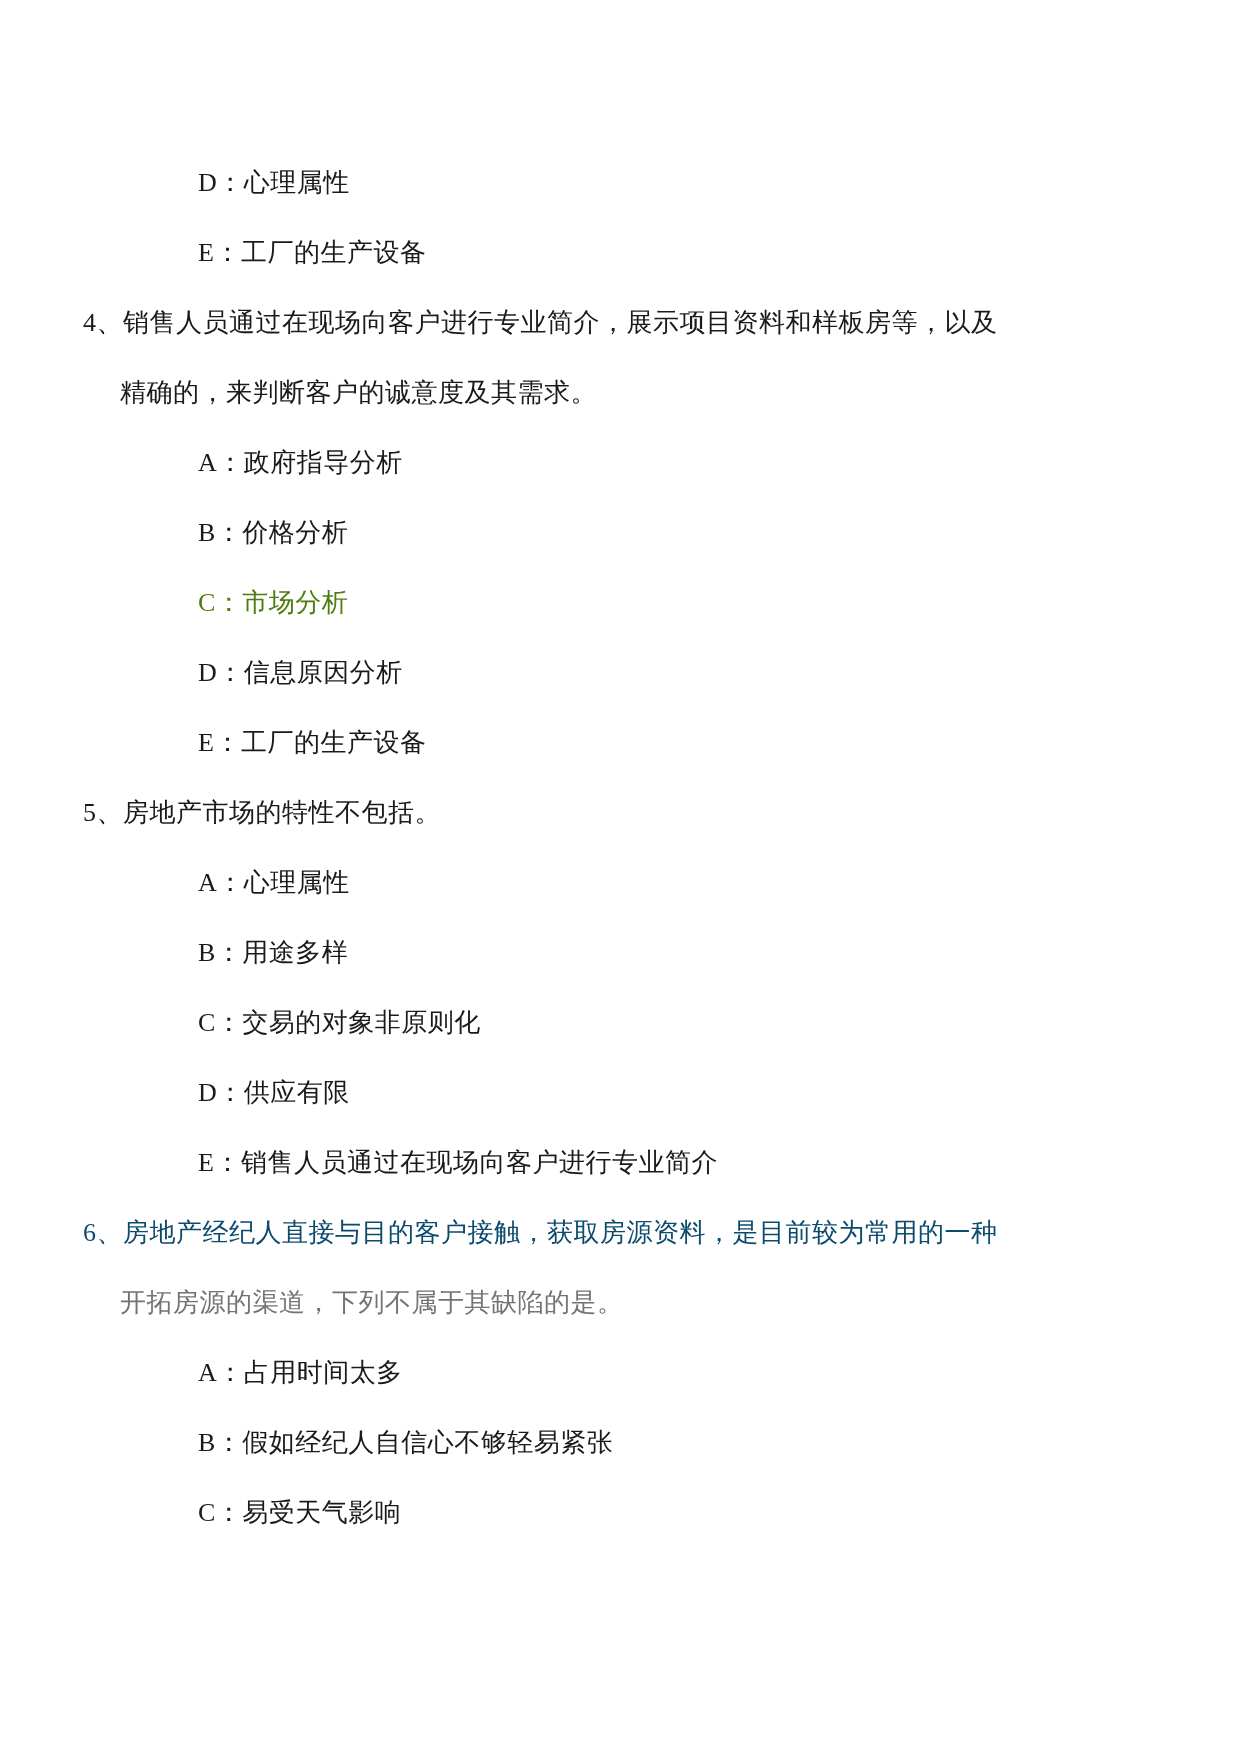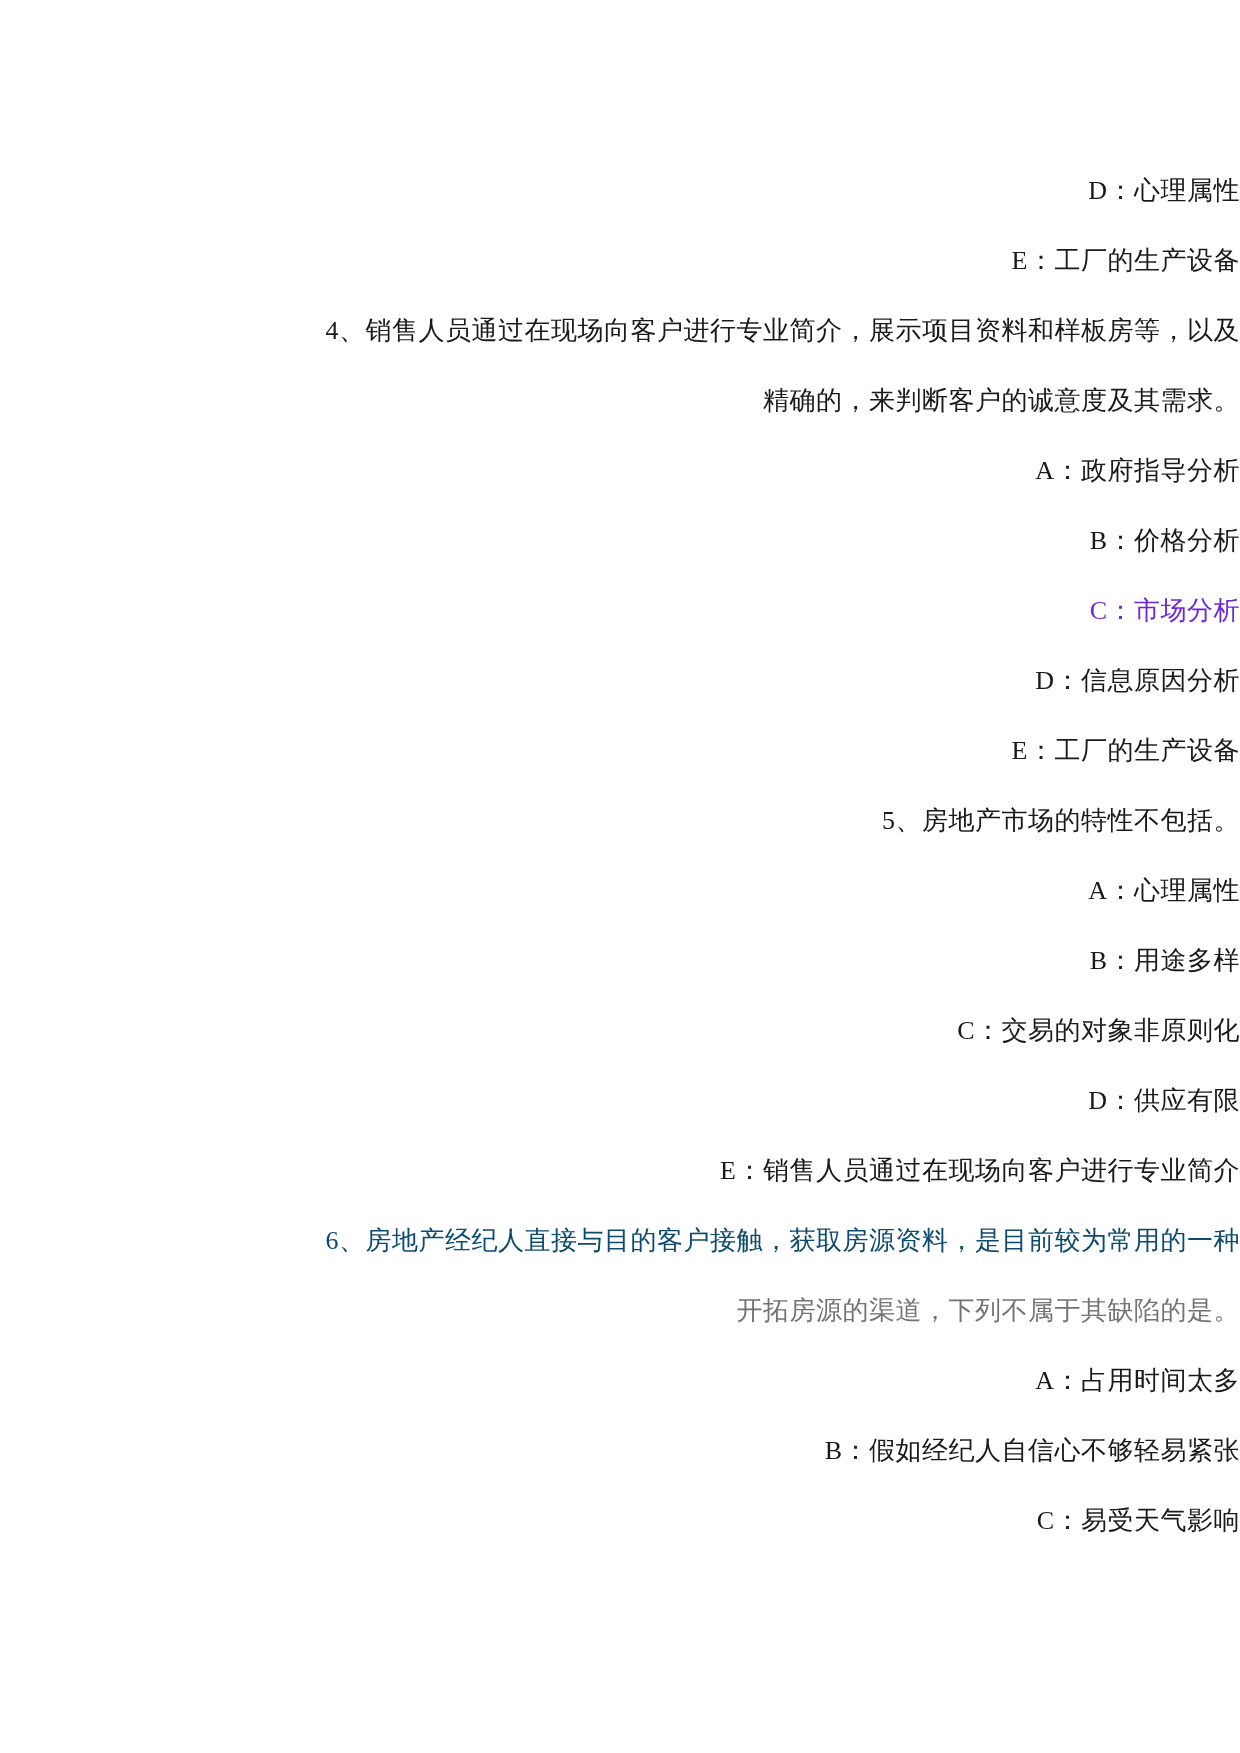--- a/index.html
+++ b/index.html
@@ -14,51 +14,50 @@
     overflow: hidden;
   }
   .page {
     position: relative;
     width: 1240px;
     height: 1753px;
     background: #ffffff;
   }
   .doc {
     position: absolute;
-    top: 156px;
+    top: 148px;
     left: 0;
     right: 0;
-    text-align: right;
   }
   .line {
     height: 70px;
     line-height: 70px;
     font-size: 26px;
     color: #1a1a1a;
     white-space: pre;
     letter-spacing: 0.5px;
   }
-  .line.question     { padding-left: 112px; }
+  .line.question     { padding-left: 83px; }
   .line.continuation { padding-left: 120px; }
   .line.option       { padding-left: 198px; }
 </style>
 </head>
 <body style="background: rgb(255, 255, 255);">
 
 <div class="page">
   <div class="doc">
 
     <div class="line option" style="color: rgb(26, 26, 26);">D：心理属性</div>
     <div class="line option" style="color: rgb(26, 26, 26);">E：工厂的生产设备</div>
 
     <div class="line question" style="color: rgb(26, 26, 26);">4、销售人员通过在现场向客户进行专业简介，展示项目资料和样板房等，以及</div>
     <div class="line continuation" style="color: rgb(26, 26, 26);">精确的，来判断客户的诚意度及其需求。</div>
     <div class="line option" style="color: rgb(26, 26, 26);">A：政府指导分析</div>
     <div class="line option" style="color: rgb(26, 26, 26);">B：价格分析</div>
-    <div class="line option" style="color: #6d28d9;">C：市场分析</div>
+    <div class="line option" style="color: #4d7c0f;">C：市场分析</div>
     <div class="line option" style="color: rgb(26, 26, 26);">D：信息原因分析</div>
     <div class="line option" style="color: rgb(26, 26, 26);">E：工厂的生产设备</div>
 
     <div class="line question" style="color: rgb(26, 26, 26);">5、房地产市场的特性不包括。</div>
     <div class="line option" style="color: rgb(26, 26, 26);">A：心理属性</div>
     <div class="line option" style="color: rgb(26, 26, 26);">B：用途多样</div>
     <div class="line option" style="color: rgb(26, 26, 26);">C：交易的对象非原则化</div>
     <div class="line option" style="color: rgb(26, 26, 26);">D：供应有限</div>
     <div class="line option" style="color: rgb(26, 26, 26);">E：销售人员通过在现场向客户进行专业简介</div>
 

